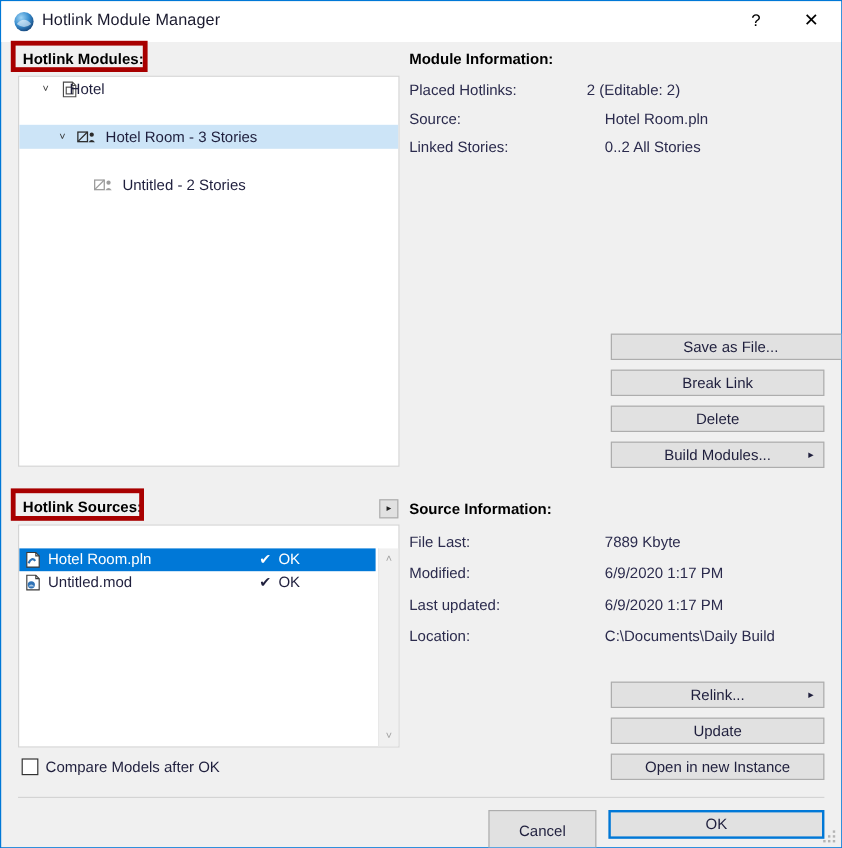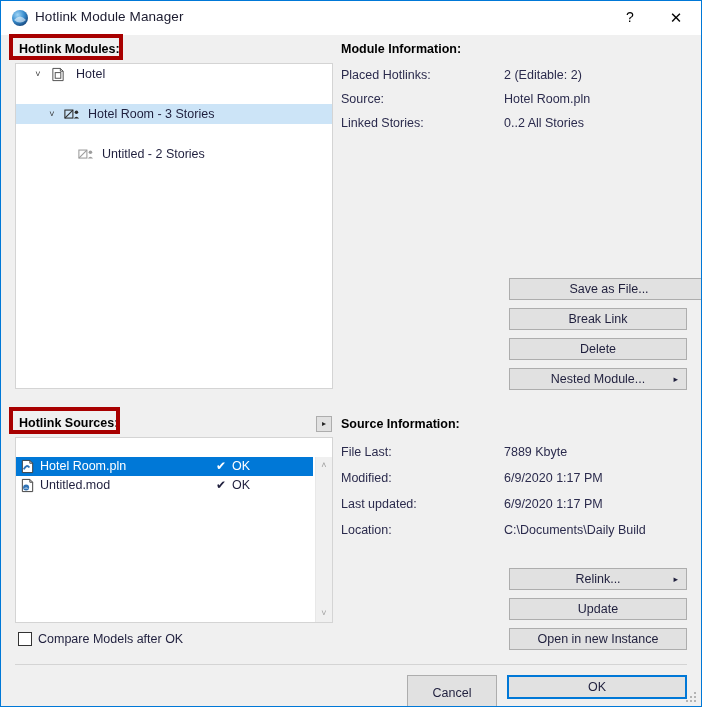--- a/index.html
+++ b/index.html
@@ -344,21 +344,21 @@
 
   <div id="tree-panel">
 
     <div class="tree-row" style="top:0px;">
       <span class="chev" style="left:14px;">˅</span>
       <svg class="t-icon" style="left:34px;" viewBox="0 0 16 16">
         <path d="M2.5 1.5 h8 l3 3 v10 h-11 z" fill="#ffffff" stroke="#4a4a4a" stroke-width="1"></path>
         <path d="M10.5 1.5 v3 h3" fill="none" stroke="#4a4a4a" stroke-width="1"></path>
         <rect x="5" y="6" width="6" height="6" fill="none" stroke="#4a4a4a" stroke-width="1"></rect>
       </svg>
-      <span class="t-label" style="left:60px;">Hotel</span>
+      <span class="t-label" style="left:42px;">Hotel</span>
     </div>
 
     <div class="tree-row selected" style="top:20px;">
       <span class="chev" style="left:28px;">˅</span>
       <svg class="t-icon" style="left:48px;" viewBox="0 0 18 14">
         <rect x="1" y="2" width="9" height="9" fill="none" stroke="#2b2b2b" stroke-width="1.2"></rect>
         <line x1="1" y1="11" x2="10" y2="2" stroke="#2b2b2b" stroke-width="1.2"></line>
         <circle cx="14" cy="4.5" r="2" fill="#2b2b2b"></circle>
         <path d="M11 11.5 q3-4 6 0" fill="#2b2b2b"></path>
       </svg>
@@ -375,40 +375,40 @@
       </svg>
       <span class="t-label" style="left:86px;">Untitled - 2 Stories</span>
     </div>
 
   </div>
 
   <div class="info-block">
     <div class="info-head" style="left:340px; top:41px;">Module Information:</div>
 
     <div class="info-key" style="left:340px; top:67px;">Placed Hotlinks:</div>
-    <div class="info-val" style="left:503px; top:67px;">2 (Editable: 2)</div>
+    <div class="info-val" style="left:488px; top:67px;">2 (Editable: 2)</div>
 
     <div class="info-key" style="left:340px; top:91px;">Source:</div>
     <div class="info-val" style="left:503px; top:91px;">Hotel Room.pln</div>
 
     <div class="info-key" style="left:340px; top:115px;">Linked Stories:</div>
     <div class="info-val" style="left:503px; top:115px;">0..2 All Stories</div>
   </div>
 
   <button class="btn" style="left:508px; top:277px; width:200px; height:22px;">
     <span>Save as File...</span>
   </button>
   <button class="btn" style="left:508px; top:307px; width:178px; height:22px;">
     <span>Break Link</span>
   </button>
   <button class="btn" style="left:508px; top:337px; width:178px; height:22px;">
     <span>Delete</span>
   </button>
   <button class="btn" style="left:508px; top:367px; width:178px; height:22px;">
-    <span>Nested Module...</span>
+    <span>Build Modules...</span>
     <span class="arrow">▸</span>
   </button>
 
   <div class="section-label" style="left:18px; top:415px;">Hotlink Sources:</div>
   <div class="redbox" style="left:8px; top:406px; width:111px; height:27px;"></div>
 
   <button id="sources-expander">
     <span>▸</span>
   </button>
 

